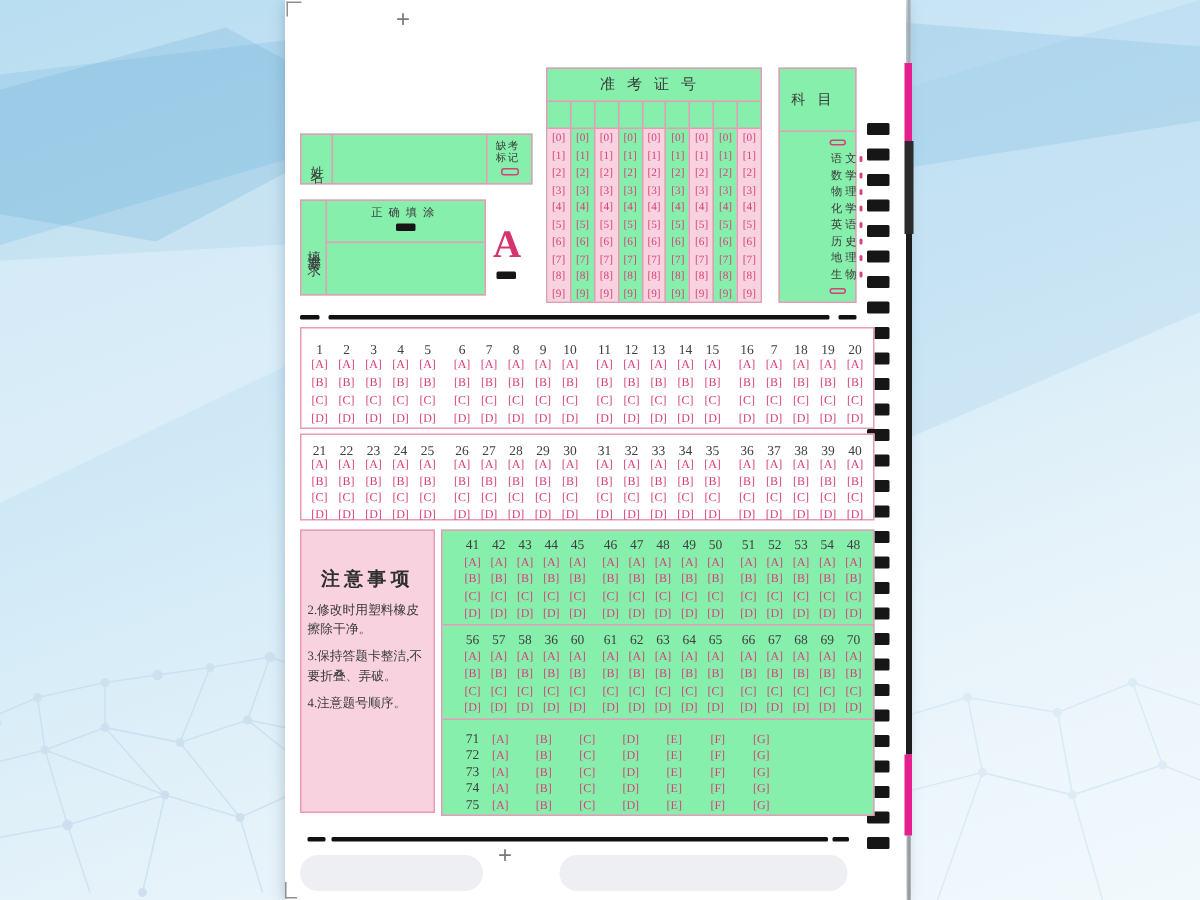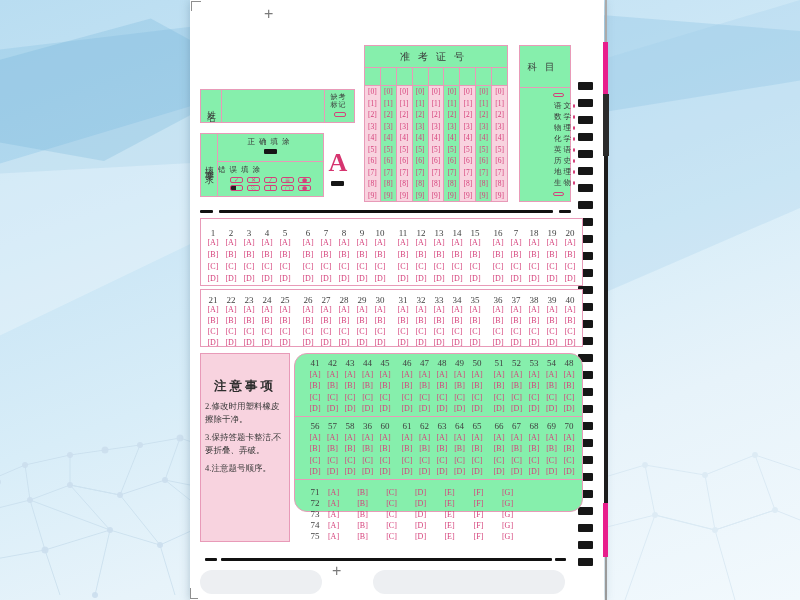--- a/index.html
+++ b/index.html
@@ -104,21 +104,21 @@
   #blockA .nrow{padding-top:6px;height:18px;line-height:16px;}
   #blockB .arow{height:11px;line-height:11px;}
   #blockB .nrow{padding-top:4px;height:14px;line-height:12px;}
 
   
   .notesbox{left:10px;top:353px;width:90px;height:189px;background:var(--pf);}
   .ntitle{text-align:center;font-size:12.5px;font-weight:bold;letter-spacing:3px;color:#2e2e2e;margin-top:24px;}
   .nitem{font-size:8.5px;line-height:13px;color:#3a3a3a;margin:5px 4px 0;}
 
   
-  .rightbox{left:104px;top:353px;width:289px;height:159px;border-radius:13px;}
+  .rightbox{left:104px;top:353px;width:289px;height:191px;}
   .sideblock{position:absolute;left:0;width:100%;}
   #sb0{top:0;height:62px;}
   #sb1{top:62px;height:63px;border-top:1px solid var(--pb);}
   #sb2{top:125px;height:64px;border-top:1px solid var(--pb);}
   .sideblock .arow{gap:6px;padding-left:12px;}
   .sideblock .agroup{width:86px;}
   .sideblock .arow{height:11.5px;line-height:11.5px;}
   .sideblock .nrow{padding-top:3px;height:14.5px;line-height:12px;}
   .rrow{height:11px;line-height:11px;display:flex;padding-left:13px;}
   .rrow:first-child{margin-top:7px;}
@@ -201,37 +201,20 @@
 
   <div class="pbox reqbox">
     <div class="rlabel">
       <span class="vtext">填涂要求</span>
     </div>
     <div class="rmain">
       <div class="rtop">
         <span class="seclab">正确填涂</span>
         <div class="blackmark"></div>
       </div>
-      <div class="rbottom">
-        <span class="seclab">错误填涂</span>
-        <div class="iconrow">
-            <div class="wicon">✓</div>
-            <div class="wicon">✕</div>
-            <div class="wicon">╱</div>
-            <div class="wicon">≡</div>
-            <div class="wicon">●</div>
-          </div>
-        <div class="iconrow">
-            <div class="wicon half"></div>
-            <div class="wicon">░</div>
-            <div class="wicon">┃</div>
-            <div class="wicon">○</div>
-            <div class="wicon">●</div>
-          </div>
-      </div>
     </div>
   </div>
 
   <div class="sampleA">A</div>
   <div class="samplemark"></div>
 
   <div class="pbox ticketbox">
     <div class="thead">准考证号</div>
     <div class="twriterow">
         <div class="twrite"></div>

